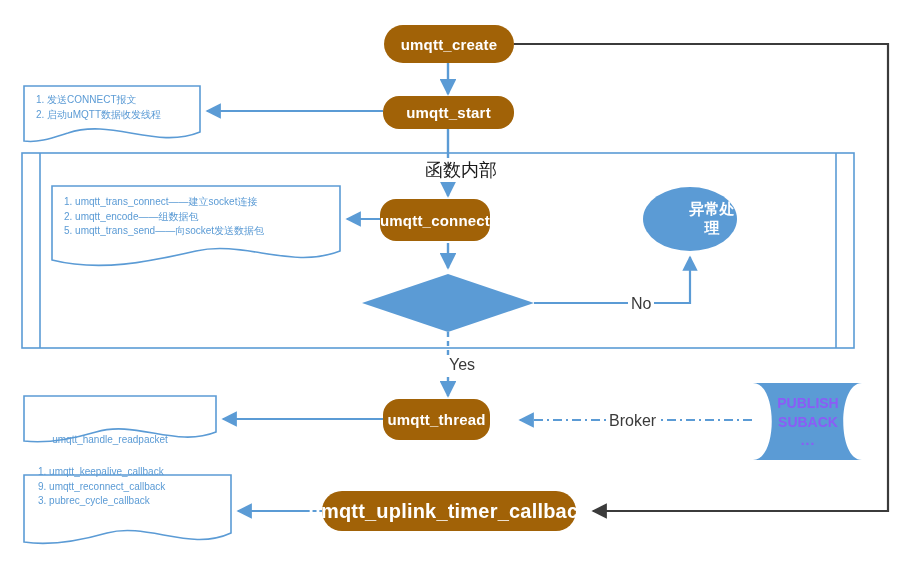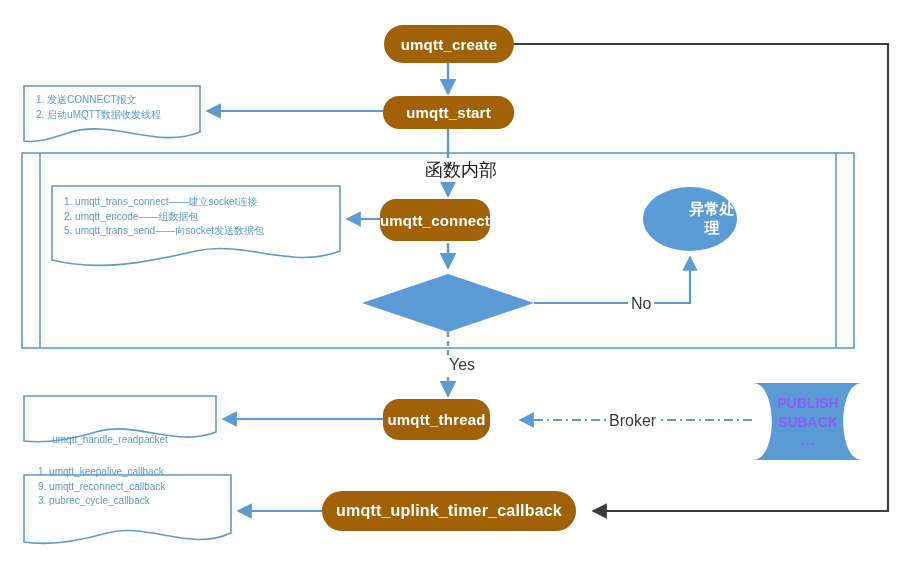--- a/index.html
+++ b/index.html
@@ -187,21 +187,21 @@
 
 
   <div class="node" style="left:645px; top:205px; width:90px; height:28px; background:transparent;padding-left:44px;">
     <span>异常处理</span>
   </div>
 
   <div class="node rounded" style="left:383px; top:399px; width:107px; height:41px;">
     <span>umqtt_thread</span>
   </div>
 
-  <div class="node pill" style="left:322px; top:491px; width:254px; height:40px; font-size:16px;">
+  <div class="node pill" style="left:322px; top:491px; width:254px; height:40px; font-size:20px;">
     <span>umqtt_uplink_timer_callback</span>
   </div>
 
   <div class="note" style="left:24px; top:86px; width:176px; height:56px;">
     <div class="line">1. 发送CONNECT报文</div>
     <div class="line">2. 启动uMQTT数据收发线程</div>
   </div>
 
   <div class="note" style="left:52px; top:188px; width:288px; height:72px; padding-left:12px;">
     <div class="line">1. umqtt_trans_connect——建立socket连接</div>

